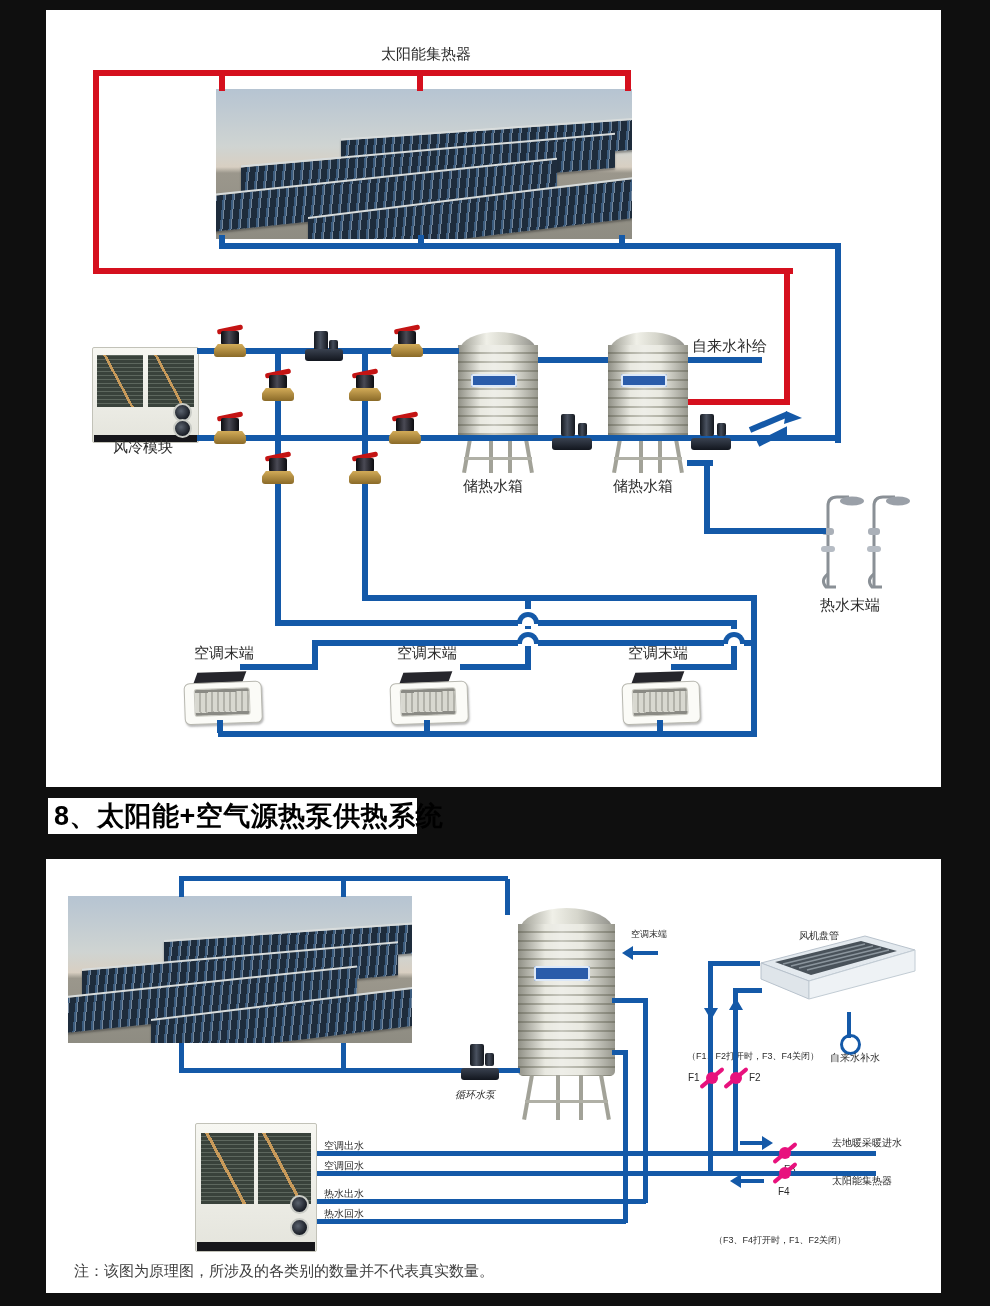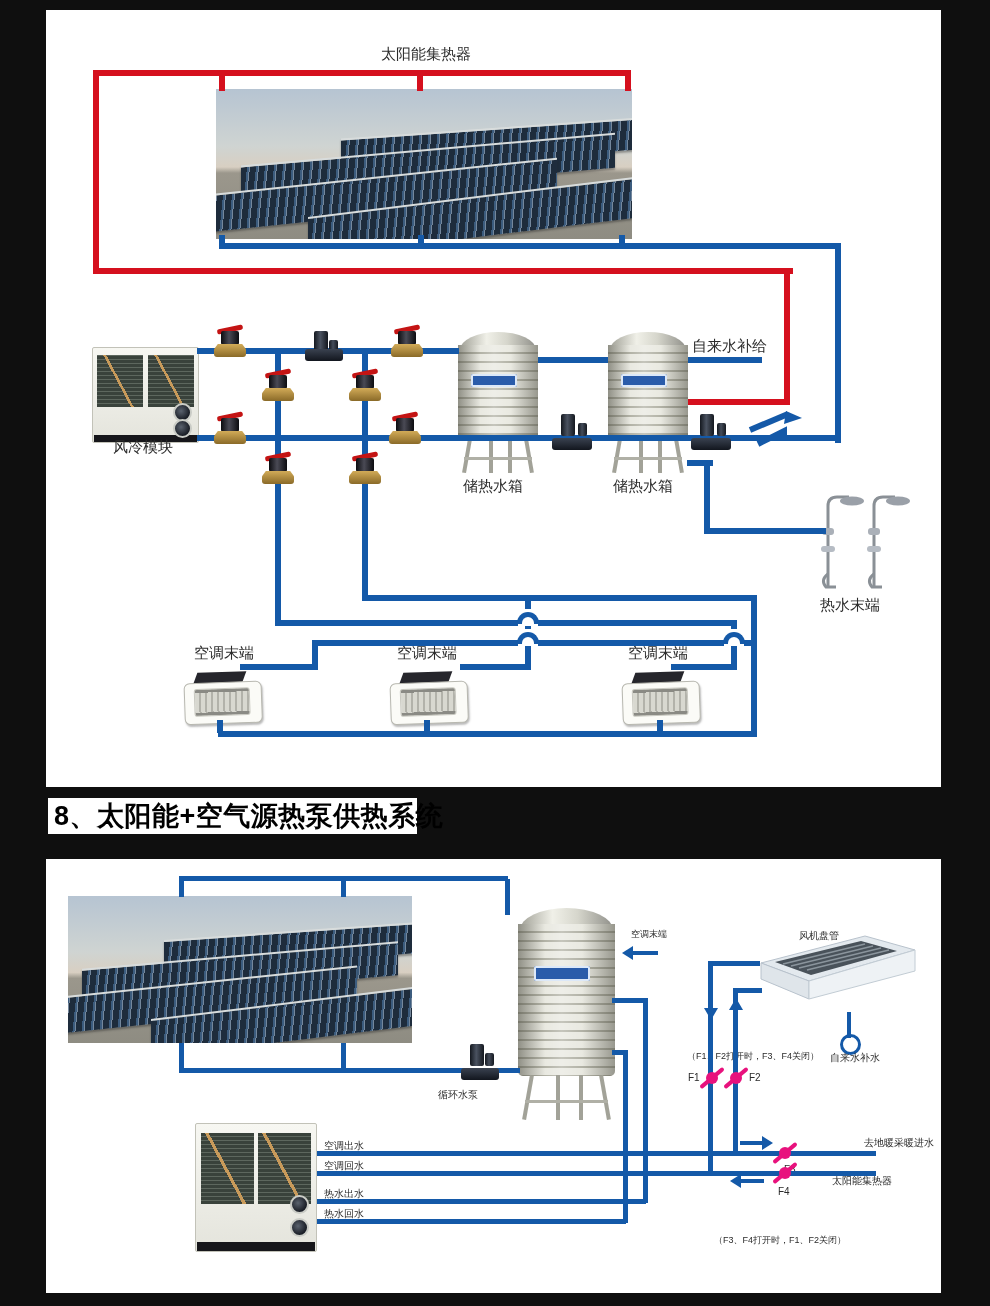--- a/index.html
+++ b/index.html
@@ -208,21 +208,21 @@
     <div class="tk-legs" style="height:45px;">
       <i class="lg1"></i>
         <i class="lg2"></i>
         <i class="lg3"></i>
         <i class="lg4"></i>
         <i class="brace"></i>
     </div>
   </div>
 
   <div class="lbl l9" style="left:631px;top:928px;">空调末端</div>
-  <div class="lbl l10" style="left:438px;top:1088px;">循环水泵</div>
+  <div class="lbl l10" style="left:455px;top:1088px;font-style:italic;">循环水泵</div>
 
   <svg class="fcoil" style="left:753px;top:933px;" width="165" height="84" viewBox="0 0 165 84">
     <polygon points="8,30 112,3 162,17 56,48" fill="#e3e9ee" stroke="#b8c2cc" stroke-width="1"></polygon>
     <polygon points="22,29 108,8 144,18 58,42" fill="#49525a"></polygon>
     <g stroke="#8b959d" stroke-width="1.5">
       <line x1="30" y1="31" x2="112" y2="11"></line>
         <line x1="38" y1="33" x2="120" y2="13"></line>
       <line x1="46" y1="35" x2="128" y2="15"></line>
         <line x1="54" y1="37" x2="136" y2="17"></line>
     </g>
@@ -232,37 +232,38 @@
   <div class="lbl l10" style="left:799px;top:929px;">风机盘管</div>
 
   <div class="thermo" style="left:840px;top:1034px;"></div>
   <div class="lbl l10" style="left:830px;top:1051px;">自来水补水</div>
 
   <div class="lbl l9" style="left:687px;top:1050px;">（F1、F2打开时，F3、F4关闭）</div>
   <div class="lbl l10" style="left:688px;top:1072px;">F1</div>
   <div class="lbl l10" style="left:749px;top:1072px;">F2</div>
   <div class="lbl l10" style="left:778px;top:1164px;margin-left:6px;">F3</div>
   <div class="lbl l10" style="left:778px;top:1186px;">F4</div>
-  <div class="lbl l10" style="left:832px;top:1136px;margin-left:32px;">去地暖采暖进水</div>
+  <div class="lbl l10" style="left:832px;top:1136px;">去地暖采暖进水</div>
   <div class="lbl l10" style="left:832px;top:1174px;">太阳能集热器</div>
   <div class="lbl l9" style="left:714px;top:1234px;">（F3、F4打开时，F1、F2关闭）</div>
 
   <div class="lbl l10" style="left:324px;top:1139px;">空调出水</div>
   <div class="lbl l10" style="left:324px;top:1159px;">空调回水</div>
   <div class="lbl l10" style="left:324px;top:1187px;">热水出水</div>
   <div class="lbl l10" style="left:324px;top:1207px;">热水回水</div>
 
   <div class="hp" style="left:195px;top:1123px;width:120px;height:127px;">
     <i class="gr gr1"></i>
     <i class="gr gr2"></i>
     <i class="base"></i>
     <i class="fan" style="right:7px;top:56%;"></i>
     <i class="fan" style="right:7px;top:74%;"></i>
   </div>
 
+  <div class="note" style="left:74px;top:1262px;">注：该图为原理图，所涉及的各类别的数量并不代表真实数量。</div>
 <div class="bp" style="left:219px;top:235px;width:6px;height:10px;"></div>
     <div class="bp" style="left:418px;top:235px;width:6px;height:10px;"></div>
     <div class="bp" style="left:619px;top:235px;width:6px;height:10px;"></div>
     <div class="bp" style="left:219px;top:243px;width:622px;height:6px;"></div>
     <div class="bp" style="left:835px;top:243px;width:6px;height:200px;"></div>
     <div class="bp" style="left:197px;top:348px;width:262px;height:6px;"></div>
     <div class="bp" style="left:197px;top:435px;width:644px;height:6px;"></div>
     <div class="bp" style="left:275px;top:348px;width:6px;height:278px;"></div>
     <div class="bp" style="left:362px;top:348px;width:6px;height:253px;"></div>
     <div class="bp" style="left:538px;top:357px;width:70px;height:6px;"></div>

